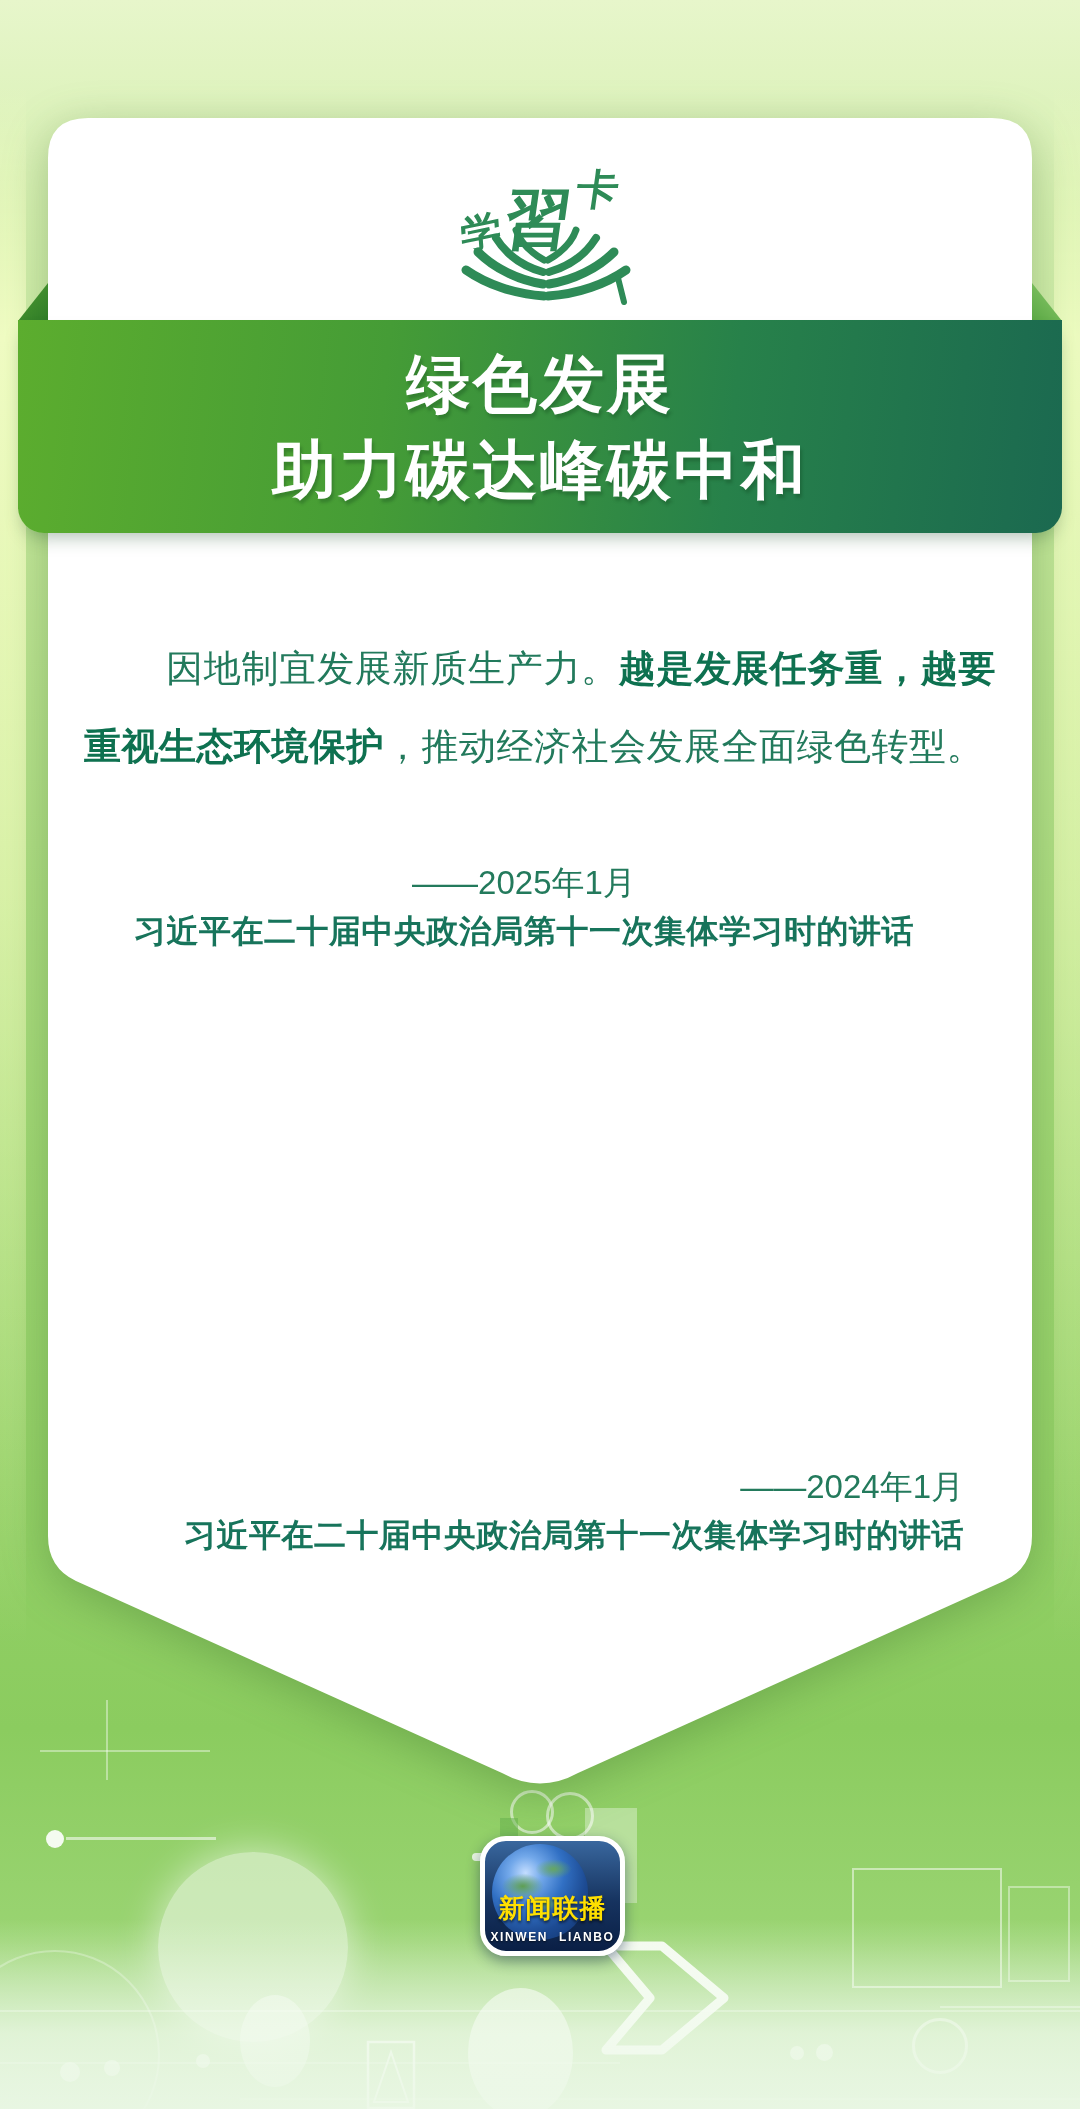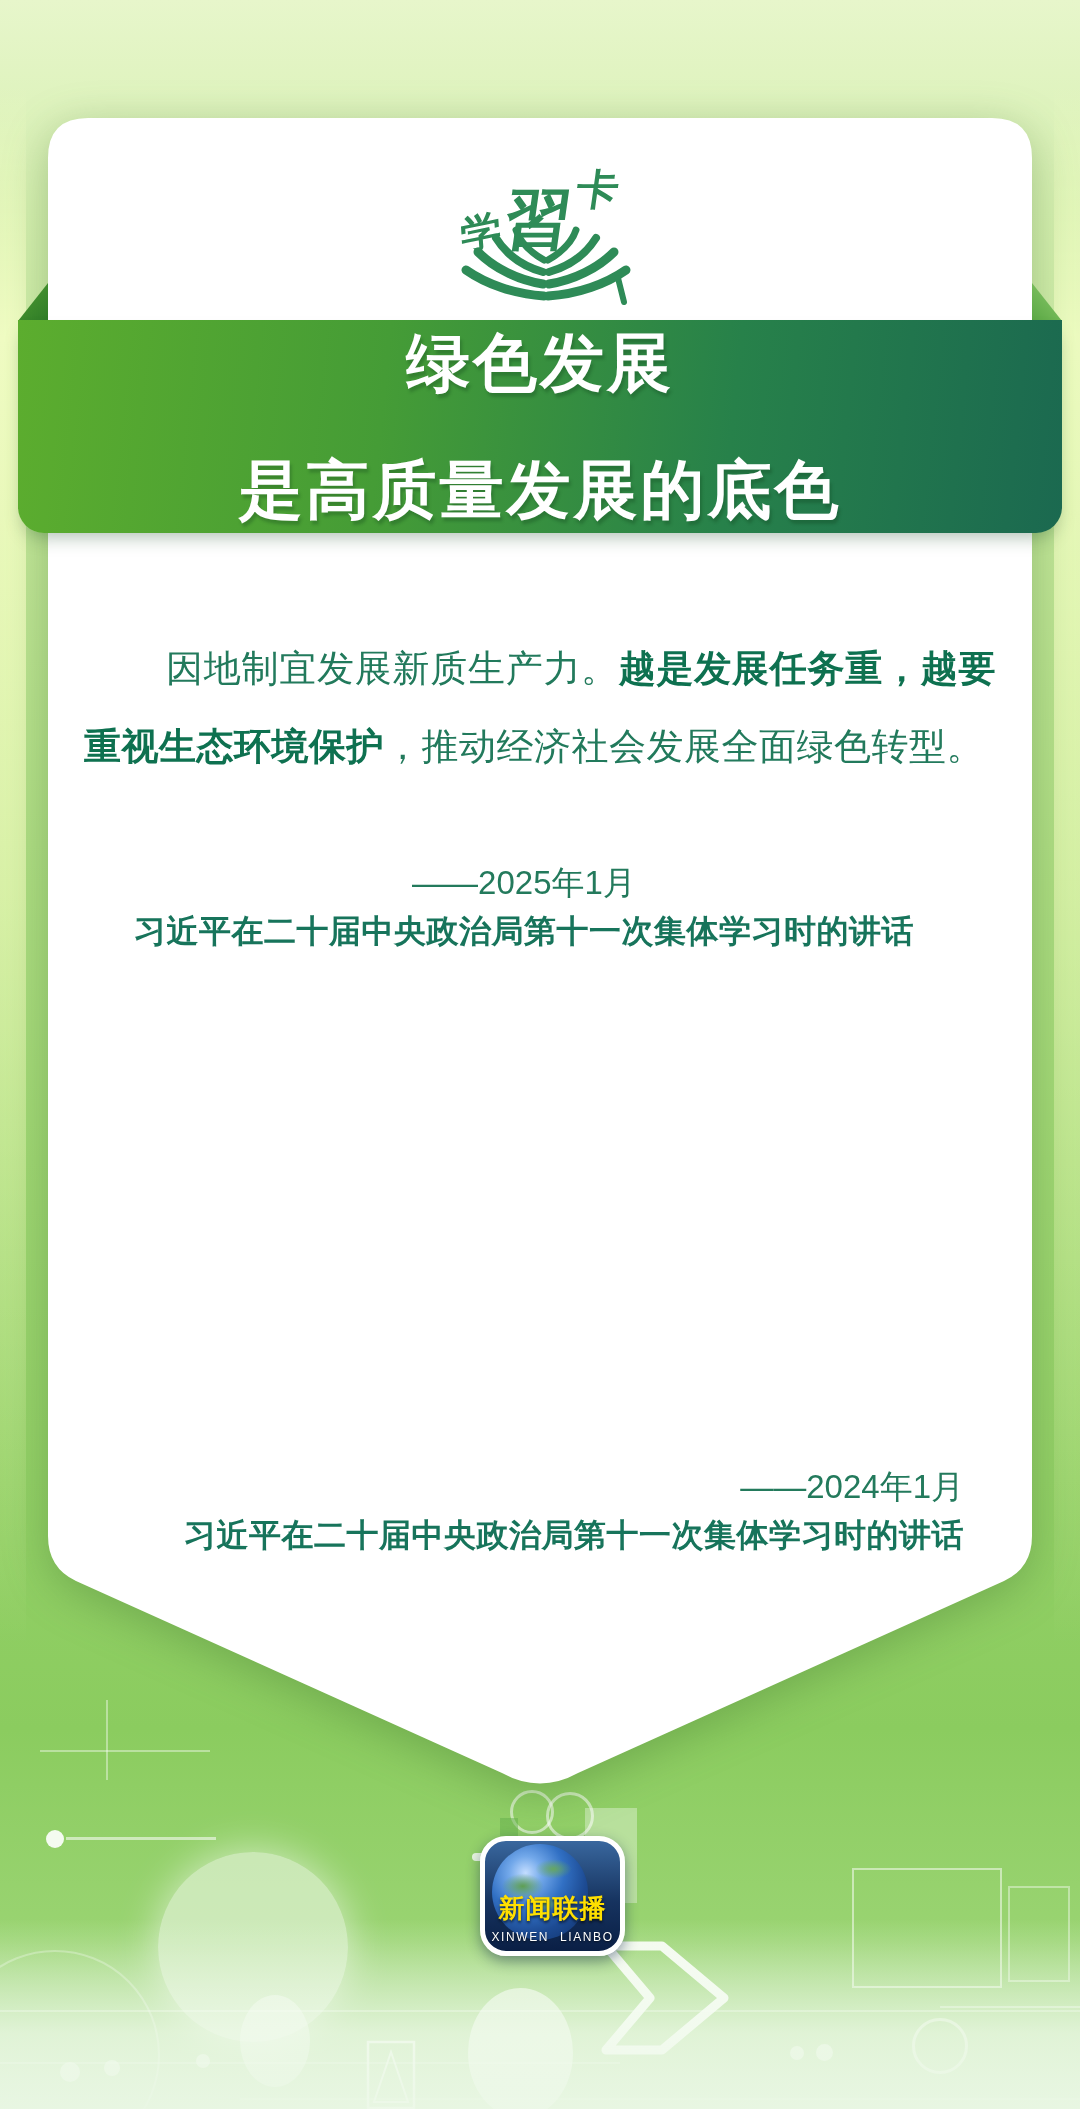--- a/index.html
+++ b/index.html
@@ -24,21 +24,21 @@
 
   
   .card-svg{position:absolute;left:0;top:0;z-index:2;filter:drop-shadow(0 10px 22px rgba(60,110,45,.35));}
 
   
   .ribbon{
     position:absolute;left:18px;top:320px;width:1044px;height:213px;z-index:3;
     border-radius:0 0 26px 26px;
     background:linear-gradient(96deg,#5cad2e 0%,#459c36 35%,#27814a 68%,#1b6950 100%);
     box-shadow:0 10px 18px -6px rgba(25,75,40,.35);
-    display:flex;flex-direction:column;justify-content:space-between;align-items:center;
+    display:flex;flex-direction:column;justify-content:center;align-items:center;
   }
   .fold{position:absolute;top:283px;width:30px;height:38px;z-index:2;}
   .fold.l{left:18px;clip-path:polygon(0 100%,100% 0,100% 100%);background:linear-gradient(135deg,#4f9c31,#2e7b27);}
   .fold.r{left:1032px;clip-path:polygon(0 0,100% 100%,0 100%);background:linear-gradient(225deg,#8cc96c,#5aa844);}
   .title-line{
     color:#fff;font-weight:900;font-size:64px;line-height:86px;letter-spacing:3px;
     text-shadow:2px 4px 3px rgba(15,60,25,.28);white-space:nowrap;
   }
 
   
@@ -76,21 +76,21 @@
     background:
       radial-gradient(ellipse 30px 18px at 32% 44%,rgba(92,158,74,.95),rgba(92,158,74,0) 70%),
       radial-gradient(ellipse 26px 14px at 64% 26%,rgba(104,170,84,.9),rgba(104,170,84,0) 70%),
       radial-gradient(ellipse 20px 12px at 56% 62%,rgba(116,180,92,.85),rgba(116,180,92,0) 70%),
       radial-gradient(circle at 35% 30%,#c3ddff 0%,#72a8ea 18%,#3170c4 42%,#1d4b93 66%,#0e2f66 100%);
   }
   .badge .cn{position:absolute;left:0;bottom:25px;width:100%;text-align:center;
     color:#ffdf00;font-weight:900;font-size:26px;letter-spacing:1px;
     text-shadow:0 2px 3px rgba(0,0,0,.65);}
   .badge .en{position:absolute;left:0;bottom:7px;width:100%;text-align:center;
-    color:#ffffff;font-weight:400;font-size:12px;letter-spacing:1.6px;word-spacing:6px;
+    color:#ffffff;font-weight:700;font-size:12px;letter-spacing:1.6px;word-spacing:6px;
     text-shadow:0 1px 2px rgba(0,0,0,.6);}
 </style>
 </head>
 <body>
 
 <div class="stage">
 
   <div class="edge left"></div>
   <div class="edge right"></div>
 
@@ -132,21 +132,21 @@
   <div class="haze"></div>
 
   <svg class="card-svg" width="1080" height="2109" viewBox="0 0 1080 2109">
     <path d="M48,158 Q48,118 88,118 L992,118 Q1032,118 1032,158 L1032,1536 Q1032,1568 1004,1581 L578,1773 Q540,1794 502,1773 L76,1581 Q48,1568 48,1536 Z" fill="#ffffff"></path>
   </svg>
 
   <div class="fold l"></div>
   <div class="fold r"></div>
   <div class="ribbon">
     <div class="title-line">绿色发展</div>
-    <div class="title-line">是高质量发展的底色</div>
+    <div class="title-line">助力碳达峰碳中和</div>
   </div>
 
   <div class="logo-text">
     <span class="c1">学</span>
     <span class="c2">習</span>
     <span class="c3">卡</span>
   </div>
   <svg class="logo-book" width="176" height="84" viewBox="0 0 176 84">
     <g stroke="#2e8b57" fill="none" stroke-linecap="round">
       <path d="M86 70 C56 68 28 58 8 44" stroke-width="9"></path>

